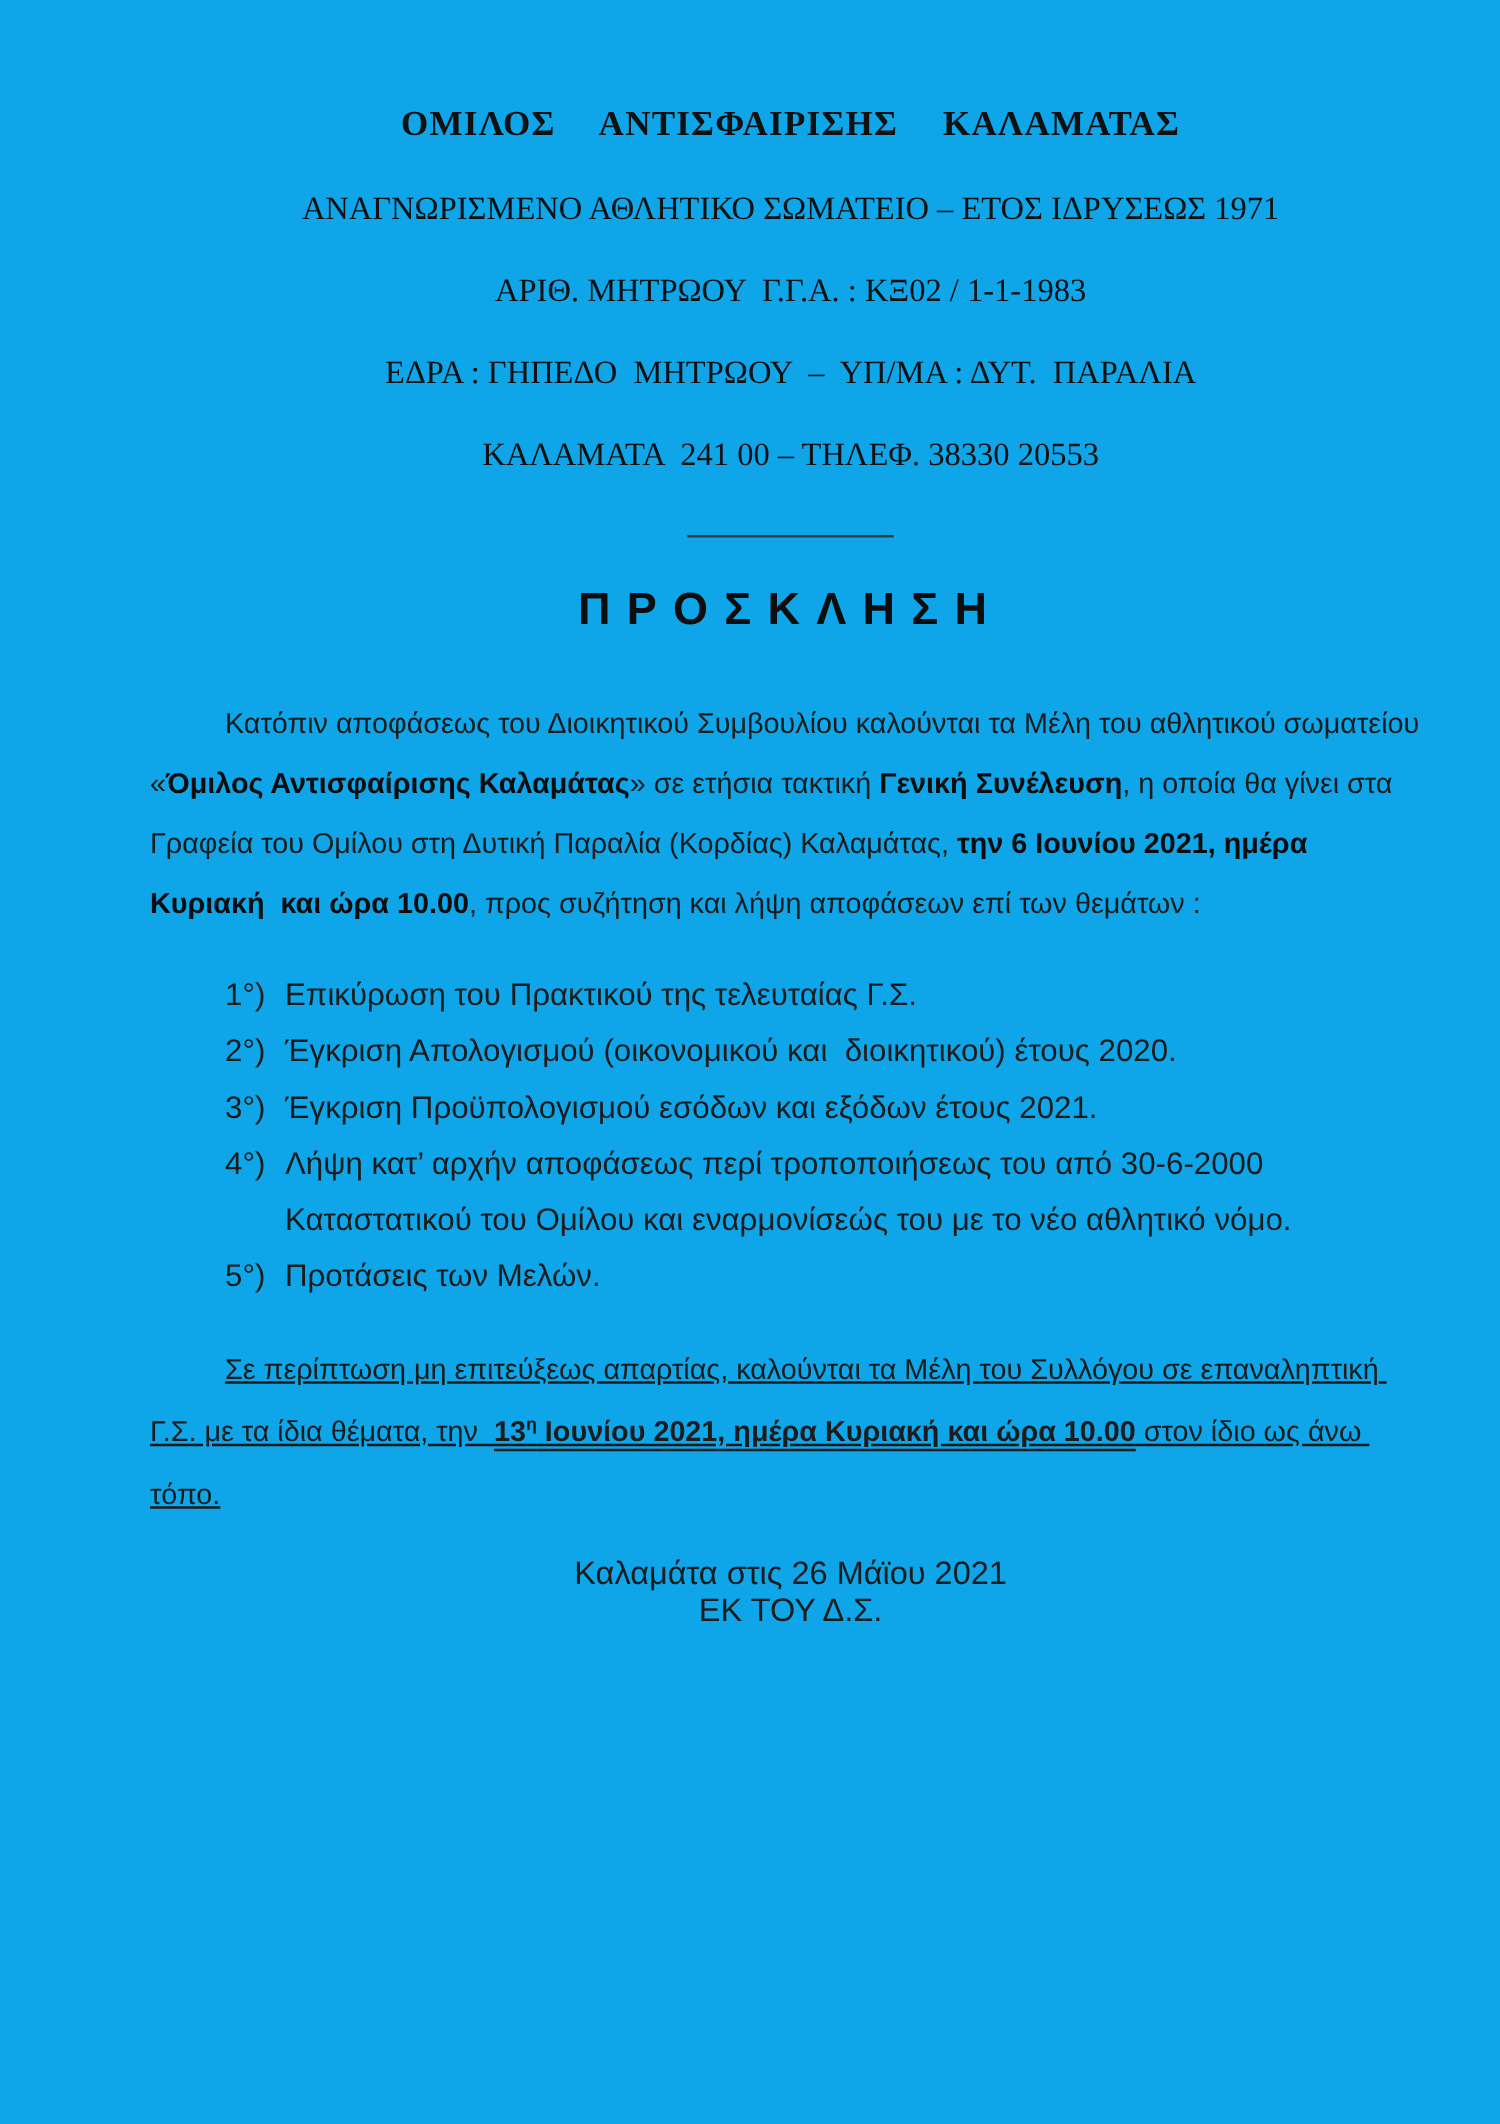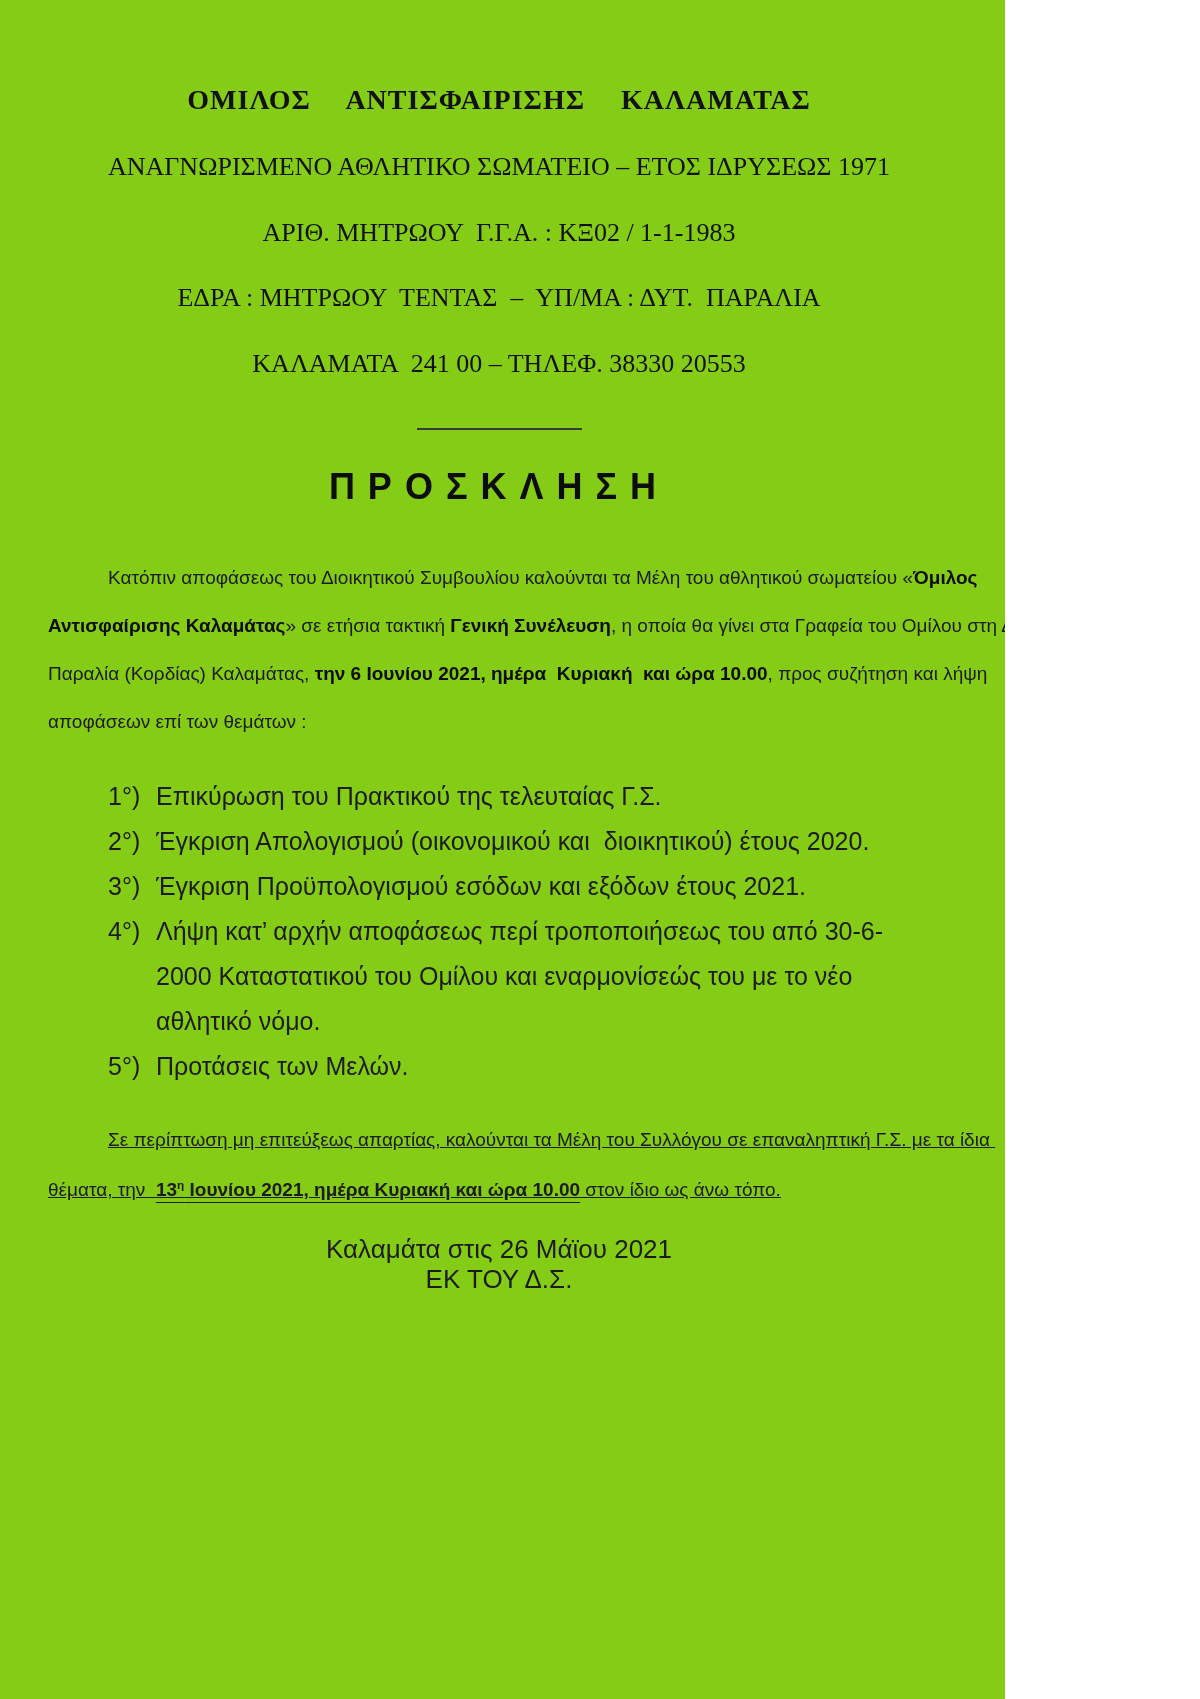--- a/index.html
+++ b/index.html
@@ -2,27 +2,27 @@
 <html lang="el"><head>
 <meta charset="utf-8">
 <style>
   html, body {
     margin: 0;
     padding: 0;
     background: #ffffff;
   }
   .page {
     position: relative;
-    width: 1005px;
+    width: 1200px;
     height: 1699px;
-    background: #84cc16;
+    background: #0ea5e9;
     color: #1c1c1c;
     font-family: "Liberation Sans", sans-serif;
     box-sizing: border-box;
-    padding: 48px 55px 0 48px;
+    padding: 48px 55px 0 120px;
     overflow: hidden;
   }
   
   .letterhead {
     text-align: center;
     font-family: "Liberation Serif", serif;
     color: #111111;
     white-space: pre-wrap;
   }
   .letterhead .club-name {
@@ -47,21 +47,21 @@
     margin-top: 36px;
     text-align: center;
     font-weight: bold;
     font-size: 36px;
     letter-spacing: 13px;
     color: #0d0d0d;
     white-space: pre-wrap;
   }
   
   .para {
-    font-size: 19px;
+    font-size: 23px;
     line-height: 48px;
     white-space: pre-wrap;
     color: #1c1c1c;
   }
   .para b { color: #0d0d0d; }
   .intro {
     margin-top: 46px;
     width: 1025px;
     text-indent: 60px;
   }
@@ -116,21 +116,21 @@
 </style>
 </head>
 <body>
 
 <div class="page">
 
   <header class="letterhead">
     <div class="club-name">ΟΜΙΛΟΣ  ΑΝΤΙΣΦΑΙΡΙΣΗΣ  ΚΑΛΑΜΑΤΑΣ</div>
     <div class="lh-line">ΑΝΑΓΝΩΡΙΣΜΕΝΟ ΑΘΛΗΤΙΚΟ ΣΩΜΑΤΕΙΟ – ΕΤΟΣ ΙΔΡΥΣΕΩΣ 1971</div>
     <div class="lh-line">ΑΡΙΘ. ΜΗΤΡΩΟΥ  Γ.Γ.Α. : ΚΞ02 / 1-1-1983</div>
-    <div class="lh-line">ΕΔΡΑ : ΜΗΤΡΩΟΥ  ΤΕΝΤΑΣ  –  ΥΠ/ΜΑ : ΔΥΤ.  ΠΑΡΑΛΙΑ</div>
+    <div class="lh-line">ΕΔΡΑ : ΓΗΠΕΔΟ  ΜΗΤΡΩΟΥ  –  ΥΠ/ΜΑ : ΔΥΤ.  ΠΑΡΑΛΙΑ</div>
     <div class="lh-line">ΚΑΛΑΜΑΤΑ  241 00 – ΤΗΛΕΦ. 38330 20553</div>
   </header>
 
   <div class="divider"></div>
 
   <h1 class="doc-title">ΠΡΟΣΚΛΗΣΗ</h1>
 
   <p class="para intro"><span>Κατόπιν αποφάσεως του Διοικητικού Συμβουλίου καλούνται τα Μέλη του αθλητικού σωματείου «</span><b>Όμιλος Αντισφαίρισης Καλαμάτας</b><span>» σε ετήσια τακτική </span><b>Γενική Συνέλευση</b><span>, η οποία θα γίνει στα Γραφεία του Ομίλου στη Δυτική Παραλία (Κορδίας) Καλαμάτας, </span><b>την 6 Ιουνίου 2021, ημέρα  Κυριακή  και ώρα 10.00</b><span>, προς συζήτηση και λήψη αποφάσεων επί των θεμάτων :</span></p>
 
   <div class="agenda">

